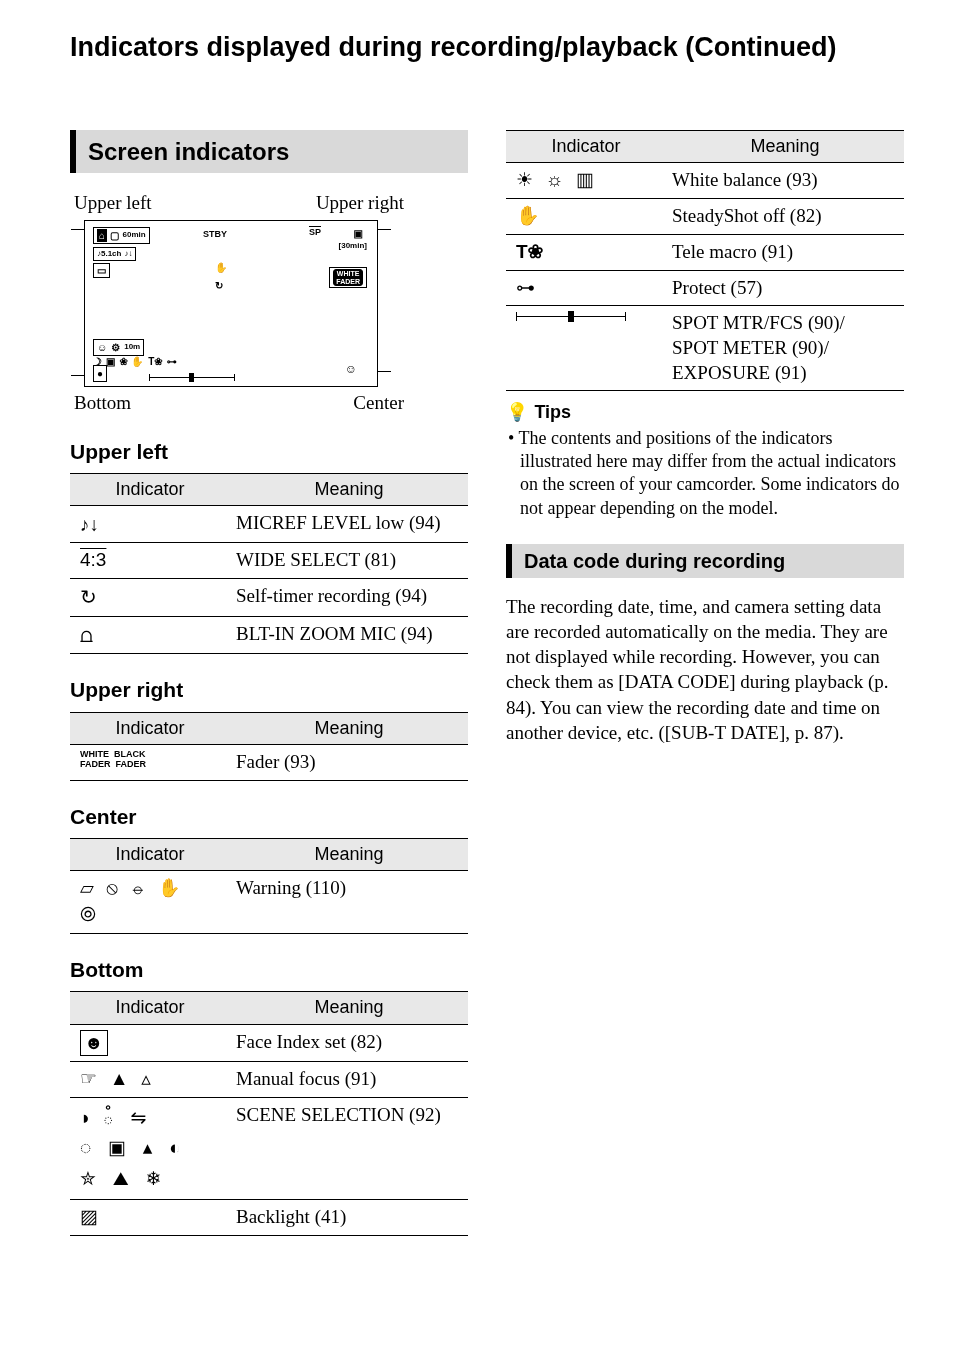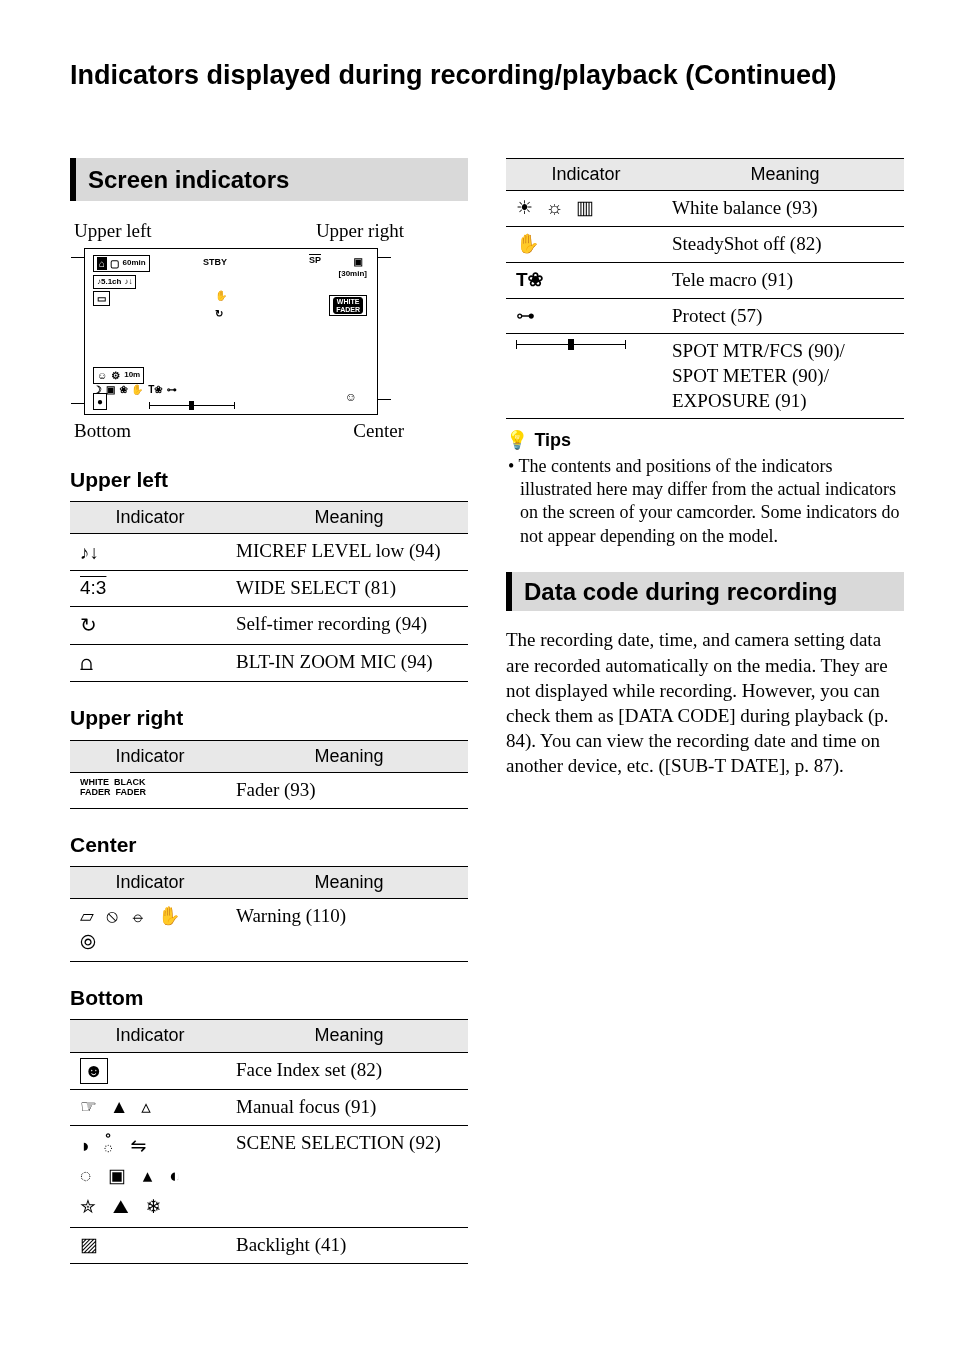--- a/index.html
+++ b/index.html
@@ -7,21 +7,20 @@
     padding: 0;
     font-family: "Times New Roman", serif;
     background: #fff;
     width: 954px;
     font-size: 18.5px;
     line-height: 1.3;
     color: #000;
   }
   .page {
     padding: 30px 50px 20px 70px;
-    margin-top: 28px;
   }
   .page-title {
     font-family: Arial, "Helvetica Neue", Helvetica, sans-serif;
     font-weight: 700;
     font-size: 27px;
     margin-bottom: 65px;
   }
   .columns {
     display: flex;
     gap: 38px;
@@ -38,21 +37,21 @@
     font-weight: 700;
     font-size: 24px;
     margin-bottom: 18px;
   }
   .sub-bar {
     background: #d9d9d9;
     border-left: 6px solid #000;
     padding: 4px 10px 4px 12px;
     font-family: Arial, sans-serif;
     font-weight: 700;
-    font-size: 24px;
+    font-size: 20px;
     margin-bottom: 16px;
   }
   .h3 {
     font-family: Arial, sans-serif;
     font-weight: 700;
     font-size: 21px;
     margin: 22px 0 8px 0;
   }
   .indicator-table {
     width: 100%;

